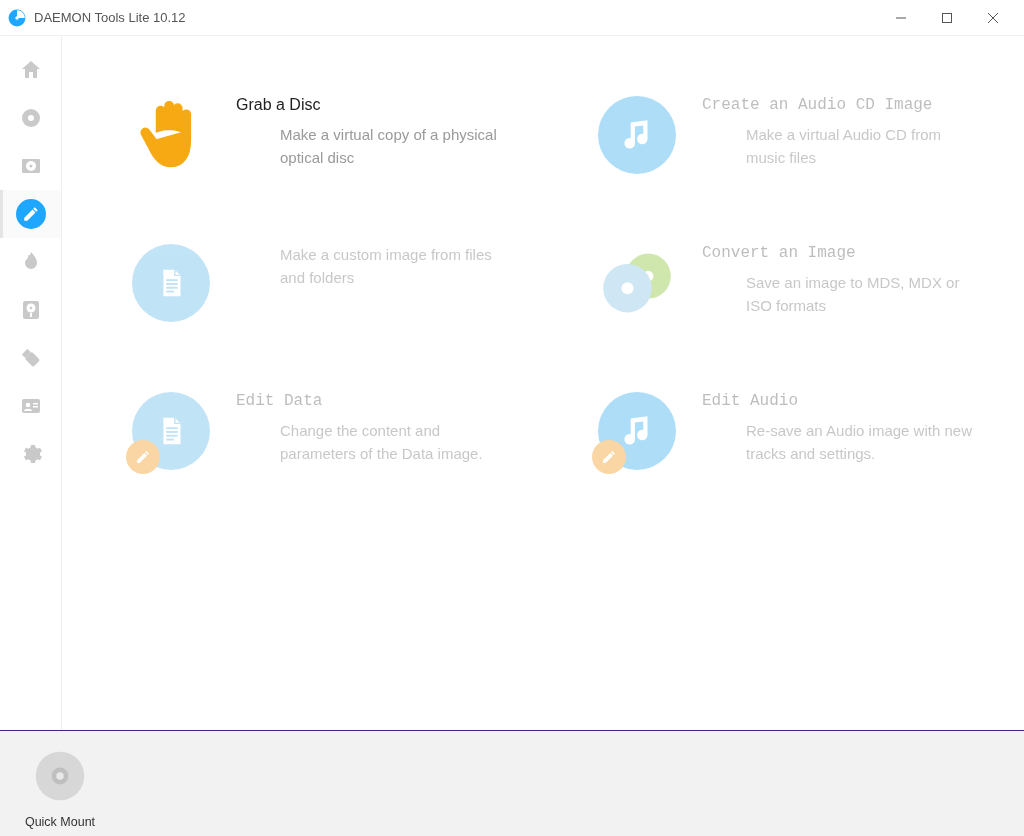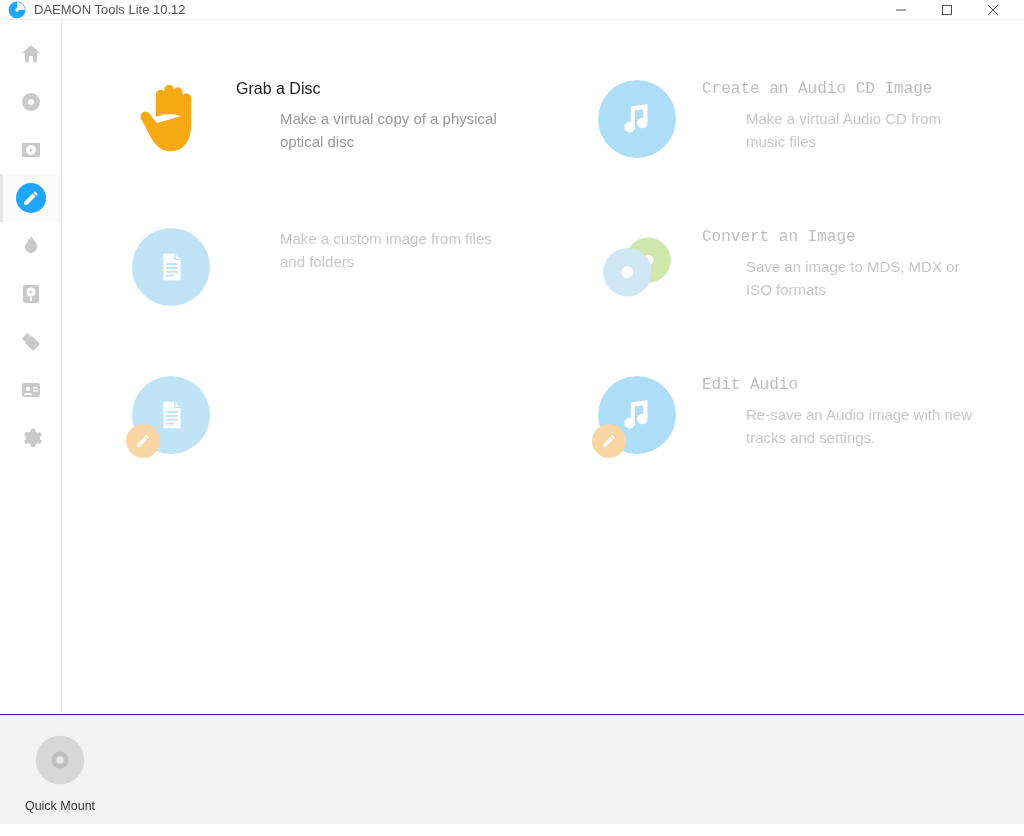--- a/index.html
+++ b/index.html
@@ -1,18 +1,18 @@
 <!DOCTYPE html>
 <html><head>
 <meta charset="utf-8">
 <style>
   * { box-sizing: border-box; margin: 0; padding: 0; }
   html, body { width: 1024px; height: 836px; font-family: "Segoe UI", Arial, sans-serif; background:#fff; color:#333; overflow:hidden;}
   
-  .titlebar { height: 20px; display:flex; align-items:center; padding:0 8px 0 8px; background:#fff; border-bottom:1px solid #f0f0f0;}
+  .titlebar { height: 36px; display:flex; align-items:center; padding:0 8px 0 8px; background:#fff; border-bottom:1px solid #f0f0f0;}
   .titlebar .app-icon { width:18px; height:18px; margin-right:8px; }
   .titlebar .title { font-size:13px; color:#555; flex: 0 0 auto; }
   .titlebar .spacer { flex:1; }
   .win-btn { width:46px; height:32px; display:flex; align-items:center; justify-content:center; color:#555;}
   .win-btn svg { pointer-events:none; }
 
   
   .app-body { display:flex; height: calc(836px - 32px - 110px); }
   .sidebar { width:62px; background:#fff; border-right:1px solid #eee; display:flex; flex-direction:column; align-items:center; padding-top:10px;}
   .side-item { width:62px; height:48px; display:flex; align-items:center; justify-content:center; color:#c9c9c9; position:relative;}
@@ -216,20 +216,24 @@
                 <rect x="15" y="24" width="12" height="2" fill="#8fcdf0"></rect>
                 <rect x="15" y="28" width="8" height="2" fill="#8fcdf0"></rect>
               </svg>
           </div>
           <div class="pencil-badge">
               <svg viewBox="0 0 24 24">
                 <path d="M3 17 L14 6 L18 10 L7 21 H3 Z M15 5 L17 3 L21 7 L19 9 Z"></path>
               </svg>
             </div>
         </div>
+        <div class="txt">
+          <h3>Edit Data</h3>
+          <p>Change the content and parameters of the Data image.</p>
+        </div>
       </div>
 
       <div class="card disabled">
         <div class="icon-wrap">
           <div class="circle-icon" style="background:#6cc2f2;">
             <svg viewBox="0 0 40 40" width="42" height="42">
                 <path d="M14 8 L30 6 V24 A5 5 0 1 1 26 19 V11 L18 12 V28 A5 5 0 1 1 14 23 Z" fill="#fff"></path>
               </svg>
           </div>
           <div class="pencil-badge">

